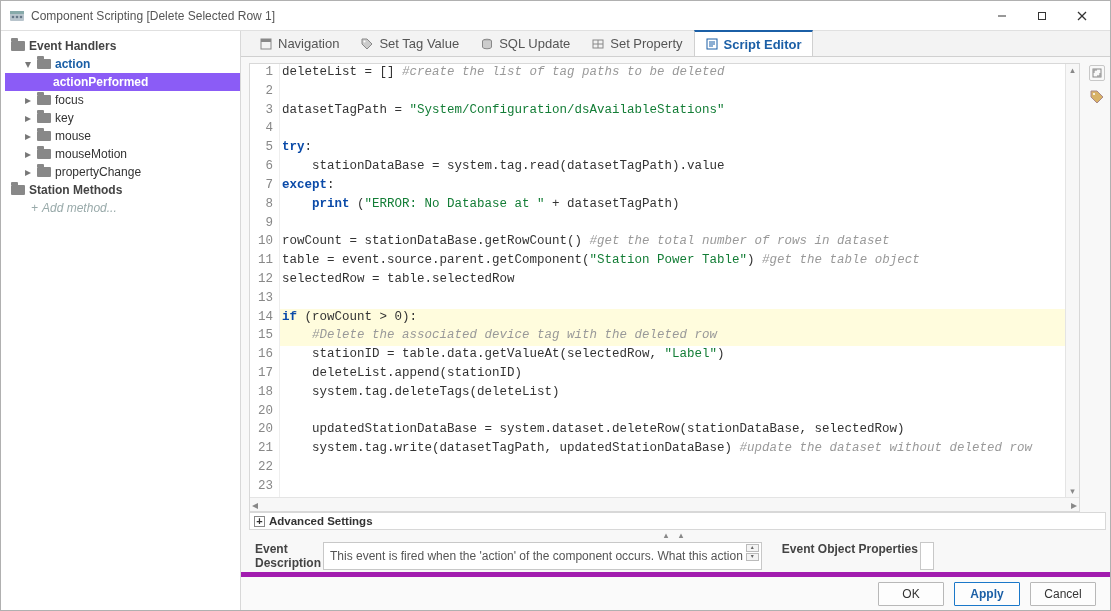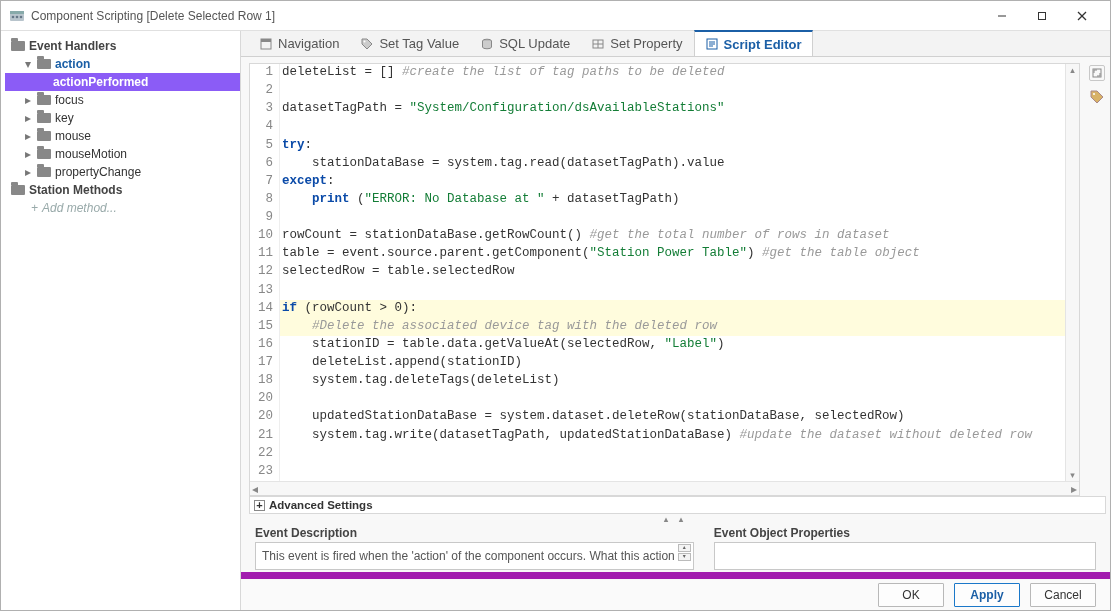--- a/index.html
+++ b/index.html
@@ -39,26 +39,26 @@
   .kw { color: #0a4aa8; font-weight: bold; }
   .str { color: #137d36; }
   .cmt { color: #999; font-style: italic; }
   .hscroll { height:14px; border-top:1px solid #e4e4e4; background:#f7f7f7; display:flex; align-items:center; justify-content:space-between; padding:0 2px; color:#888;}
   .side-icons { width: 26px; display:flex; flex-direction:column; align-items:center; gap:8px; padding:8px 0; }
   .side-ico { width:16px; height:16px; border:1px solid #c8c8c8; border-radius:2px; display:flex; align-items:center; justify-content:center; color:#888; cursor:pointer; }
   .adv { height: 18px; border:1px solid #d8d8d8; border-top:1px solid #d8d8d8; margin:0 4px 0 8px; padding:0 4px; display:flex; align-items:center; font-weight:bold; background:#fff; font-size:11.5px;}
   .adv .pm { display:inline-block; width:11px; height:11px; border:1px solid #888; text-align:center; line-height:9px; font-size:11px; margin-right:4px;}
   .collapse-handle { height:8px; text-align:center; color:#888; font-size:9px; letter-spacing:4px;}
   .desc-row { display:flex; padding: 4px 14px 2px 14px; gap: 20px; }
-  .desc-col { flex:1; display:flex; flex-direction:column; gap:2px;}
+  .desc-col { flex:1; display:flex; flex-direction:row; gap:2px;}
   .desc-label { font-weight:bold; font-size:12px; color:#444;}
   .desc-box { border:1px solid #c8c8c8; background:#fff; height:28px; display:flex; align-items:center; padding:0 6px; color:#555; position:relative;}
   .desc-box .spinner { position:absolute; right:2px; top:1px; display:flex; flex-direction:column; gap:1px;}
   .spin-btn { width:13px; height:8px; border:1px solid #bbb; font-size:6px; line-height:5px; text-align:center; color:#666; background:#f4f4f4;}
-  .footer { height: 38px; display:flex; justify-content:flex-end; align-items:center; gap:10px; padding: 0 14px; border-top:7px solid #a21caf; background:#fafafa;}
+  .footer { height: 38px; display:flex; justify-content:flex-end; align-items:center; gap:10px; padding: 0 14px; border-top:5px solid #a21caf; background:#fafafa;}
   .btn { min-width:66px; height:24px; border:1px solid #b8b8b8; background:#fdfdfd; border-radius:1px; display:flex; align-items:center; justify-content:center; cursor:pointer; font-size:12px; color:#333;}
   .btn.primary { border-color:#1b78c9; color:#1b5fa6; font-weight: 600; }
   .vscroll { width:14px; background:#f7f7f7; border-left:1px solid #e4e4e4; display:flex; flex-direction:column; justify-content:space-between; align-items:center; color:#888;}
   .vscroll .arr { font-size:9px; padding:1px 0;}
   svg { display:block; }
 </style>
 </head>
 <body>
 
 <div class="window">

